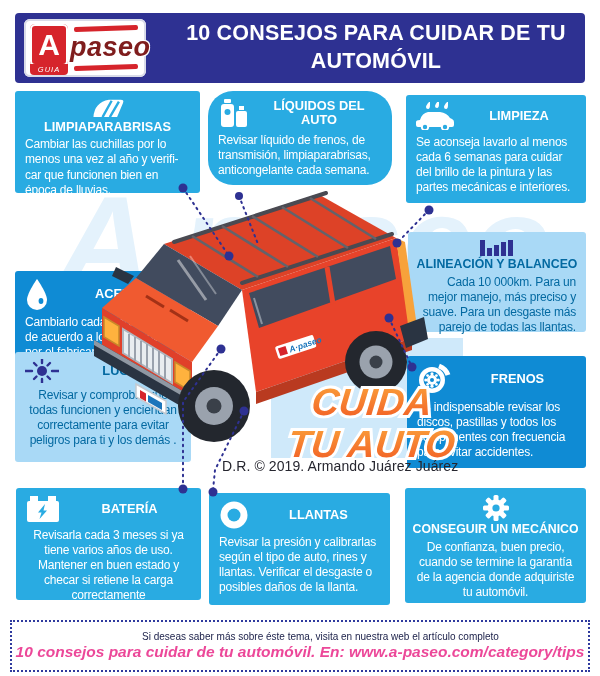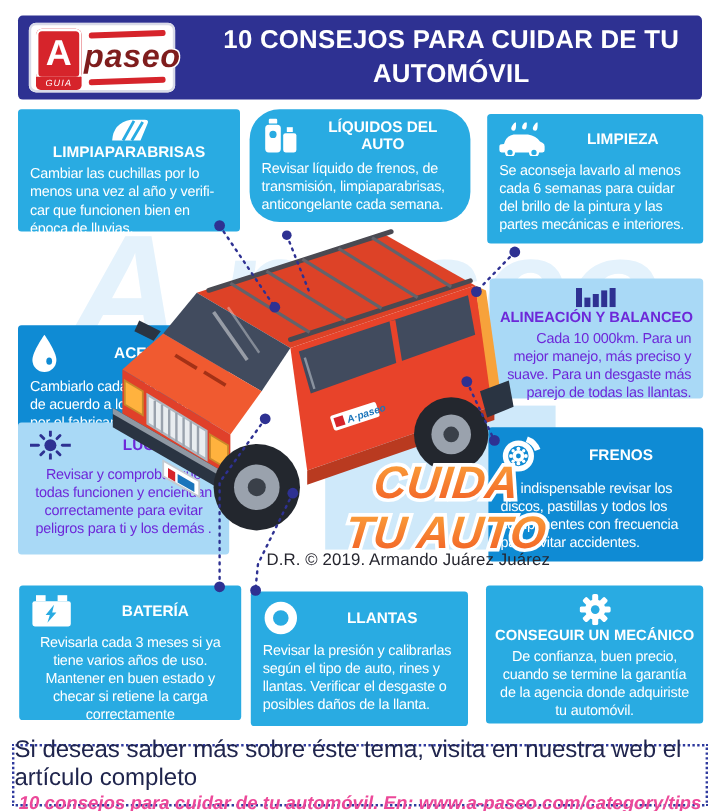--- a/index.html
+++ b/index.html
@@ -24,41 +24,41 @@
               font-style:italic;color:#7f1d1d;letter-spacing:.5px;
               text-shadow:-1px -1px 0 #fff,1px -1px 0 #fff,-1px 1px 0 #fff,1px 1px 0 #fff;}
   .logo-bar{position:absolute;background:#d6242b;border-radius:2px;height:5px;width:64px;}
   .banner-title{position:absolute;left:145px;top:0;width:432px;height:70px;display:flex;
                 align-items:center;justify-content:center;text-align:center;color:#ffffff;
                 font-weight:bold;font-size:21.5px;line-height:1.3;letter-spacing:.2px;}
   
   .tip{position:absolute;border-radius:3px;box-sizing:border-box;padding:7px 10px;color:#fff;}
   .tip.cyan{background:#29abe2;}
   .tip.blue{background:#0f8bd4;}
-  .tip.light{background:#a9d9f6;color:#6d28d9;}
+  .tip.light{background:#a9d9f6;color:#0369a1;}
   .tip-head-col{display:flex;flex-direction:column;align-items:center;gap:2px;margin-bottom:3px;}
   .tip-head-row{display:flex;align-items:center;gap:8px;margin-bottom:5px;}
   .tip-title{font-weight:bold;font-size:12.8px;line-height:1.12;text-align:center;flex:1;}
   .tip-title.nowrap{white-space:nowrap;font-size:12.3px;}
   .tip-body{font-size:12px;line-height:1.26;letter-spacing:-0.2px;text-align:left;}
   .body-center{text-align:center;}
   .body-right{text-align:right;}
   .icon{flex:0 0 auto;display:block;}
   
   .car-wrap{position:absolute;left:46px;top:178px;width:412px;height:280px;}
   .cuida-wrap{position:absolute;left:266px;top:382px;width:204px;height:84px;}
   .copyright{position:absolute;left:222px;top:458px;width:320px;font-size:14px;color:#26262f;
              letter-spacing:.1px;}
   
   .overlay{position:absolute;left:0;top:0;pointer-events:none;}
   
   .footer{position:absolute;left:10px;top:620px;width:580px;height:52px;box-sizing:border-box;
           border:2px dotted #2f3a9e;background:#ffffff;display:flex;flex-direction:column;
           align-items:center;justify-content:center;gap:1px;}
-  .footer-l1{font-size:20px;color:#20254d;}
+  .footer-l1{font-size:10px;color:#20254d;margin-left:41px;}
   .footer-l2{font-size:15.5px;color:#ec4899;font-weight:bold;font-style:italic;cursor:pointer;}
 </style>
 </head>
 <body>
 
 <div class="stage">
 
   <div class="wm-text" style="left:58px;top:168px;font-size:128px;">A paseo</div>
   <div class="wm-panel" style="left:271px;top:338px;width:192px;height:120px;"></div>
 

